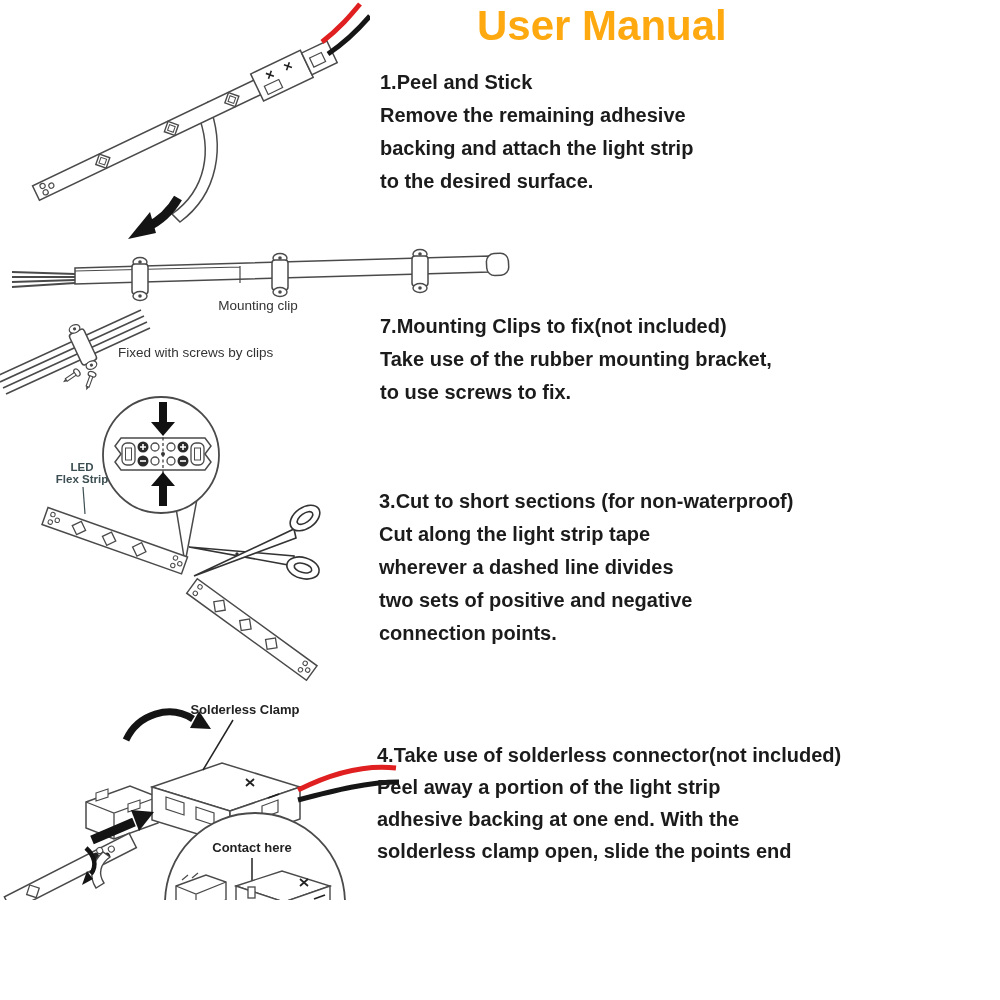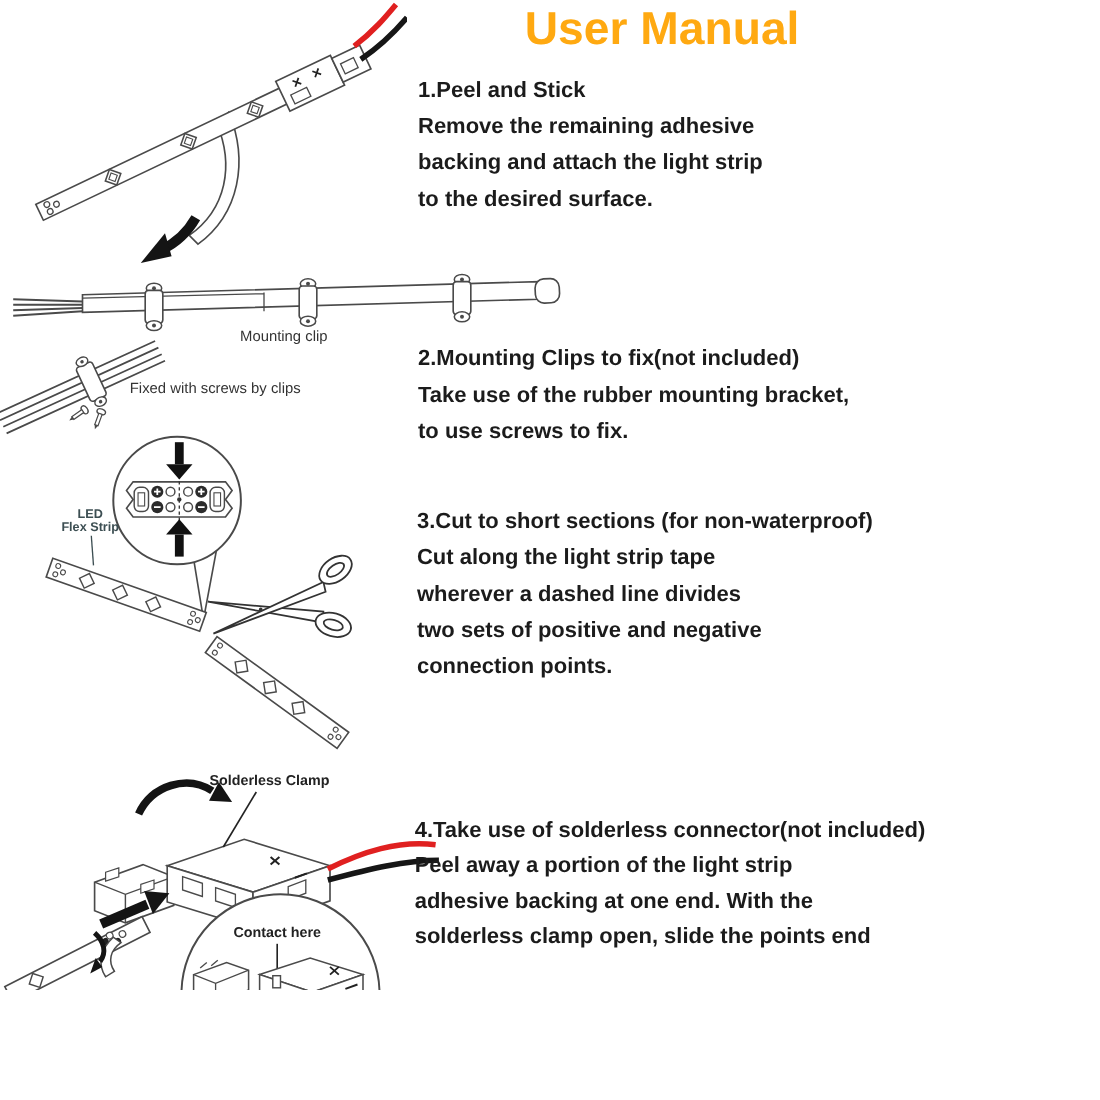--- a/index.html
+++ b/index.html
@@ -11,21 +11,21 @@
     position:absolute;left:477px;top:2px;
     font-size:42px;font-weight:700;letter-spacing:0px;
     color:var(--title-orange,#FFA911);white-space:nowrap;
   }
   .sec{
     position:absolute;color:var(--text-black,#1b1b1b);
     font-weight:700;font-size:20px;line-height:33px;white-space:nowrap;
   }
   #sec1{left:380px;top:66px;}
   #sec2{left:380px;top:310px;}
-  #sec3{left:379px;top:458px;}
+  #sec3{left:379px;top:485px;}
   #sec4{left:377px;top:739px;line-height:32px;}
   .illus{position:absolute;}
   #illus1{left:0;top:0;}
   #illus2{left:0;top:246px;}
   #illus3{left:0;top:390px;}
   #illus4{left:0;top:690px;}
   svg{display:block;}
   svg text{font-family:"Liberation Sans","DejaVu Sans",sans-serif;}
   .art-label{font-size:13.5px;fill:var(--label-gray,#333);}
   .art-label-bold{font-size:13px;font-weight:700;fill:#222;}
@@ -298,21 +298,21 @@
   </svg>
 
   <div id="sec1" class="sec">
     <div>1.Peel and Stick</div>
     <div>Remove the remaining adhesive</div>
     <div>backing and attach the light strip</div>
     <div>to the desired surface.</div>
   </div>
 
   <div id="sec2" class="sec">
-    <div>2.Mounting Clips to fix(not included)</div>
+    <div>7.Mounting Clips to fix(not included)</div>
     <div>Take use of the rubber mounting bracket,</div>
     <div>to use screws to fix.</div>
   </div>
 
   <div id="sec3" class="sec">
     <div>3.Cut to short sections (for non-waterproof)</div>
     <div>Cut along the light strip tape</div>
     <div>wherever a dashed line divides</div>
     <div>two sets of positive and negative</div>
     <div>connection points.</div>

